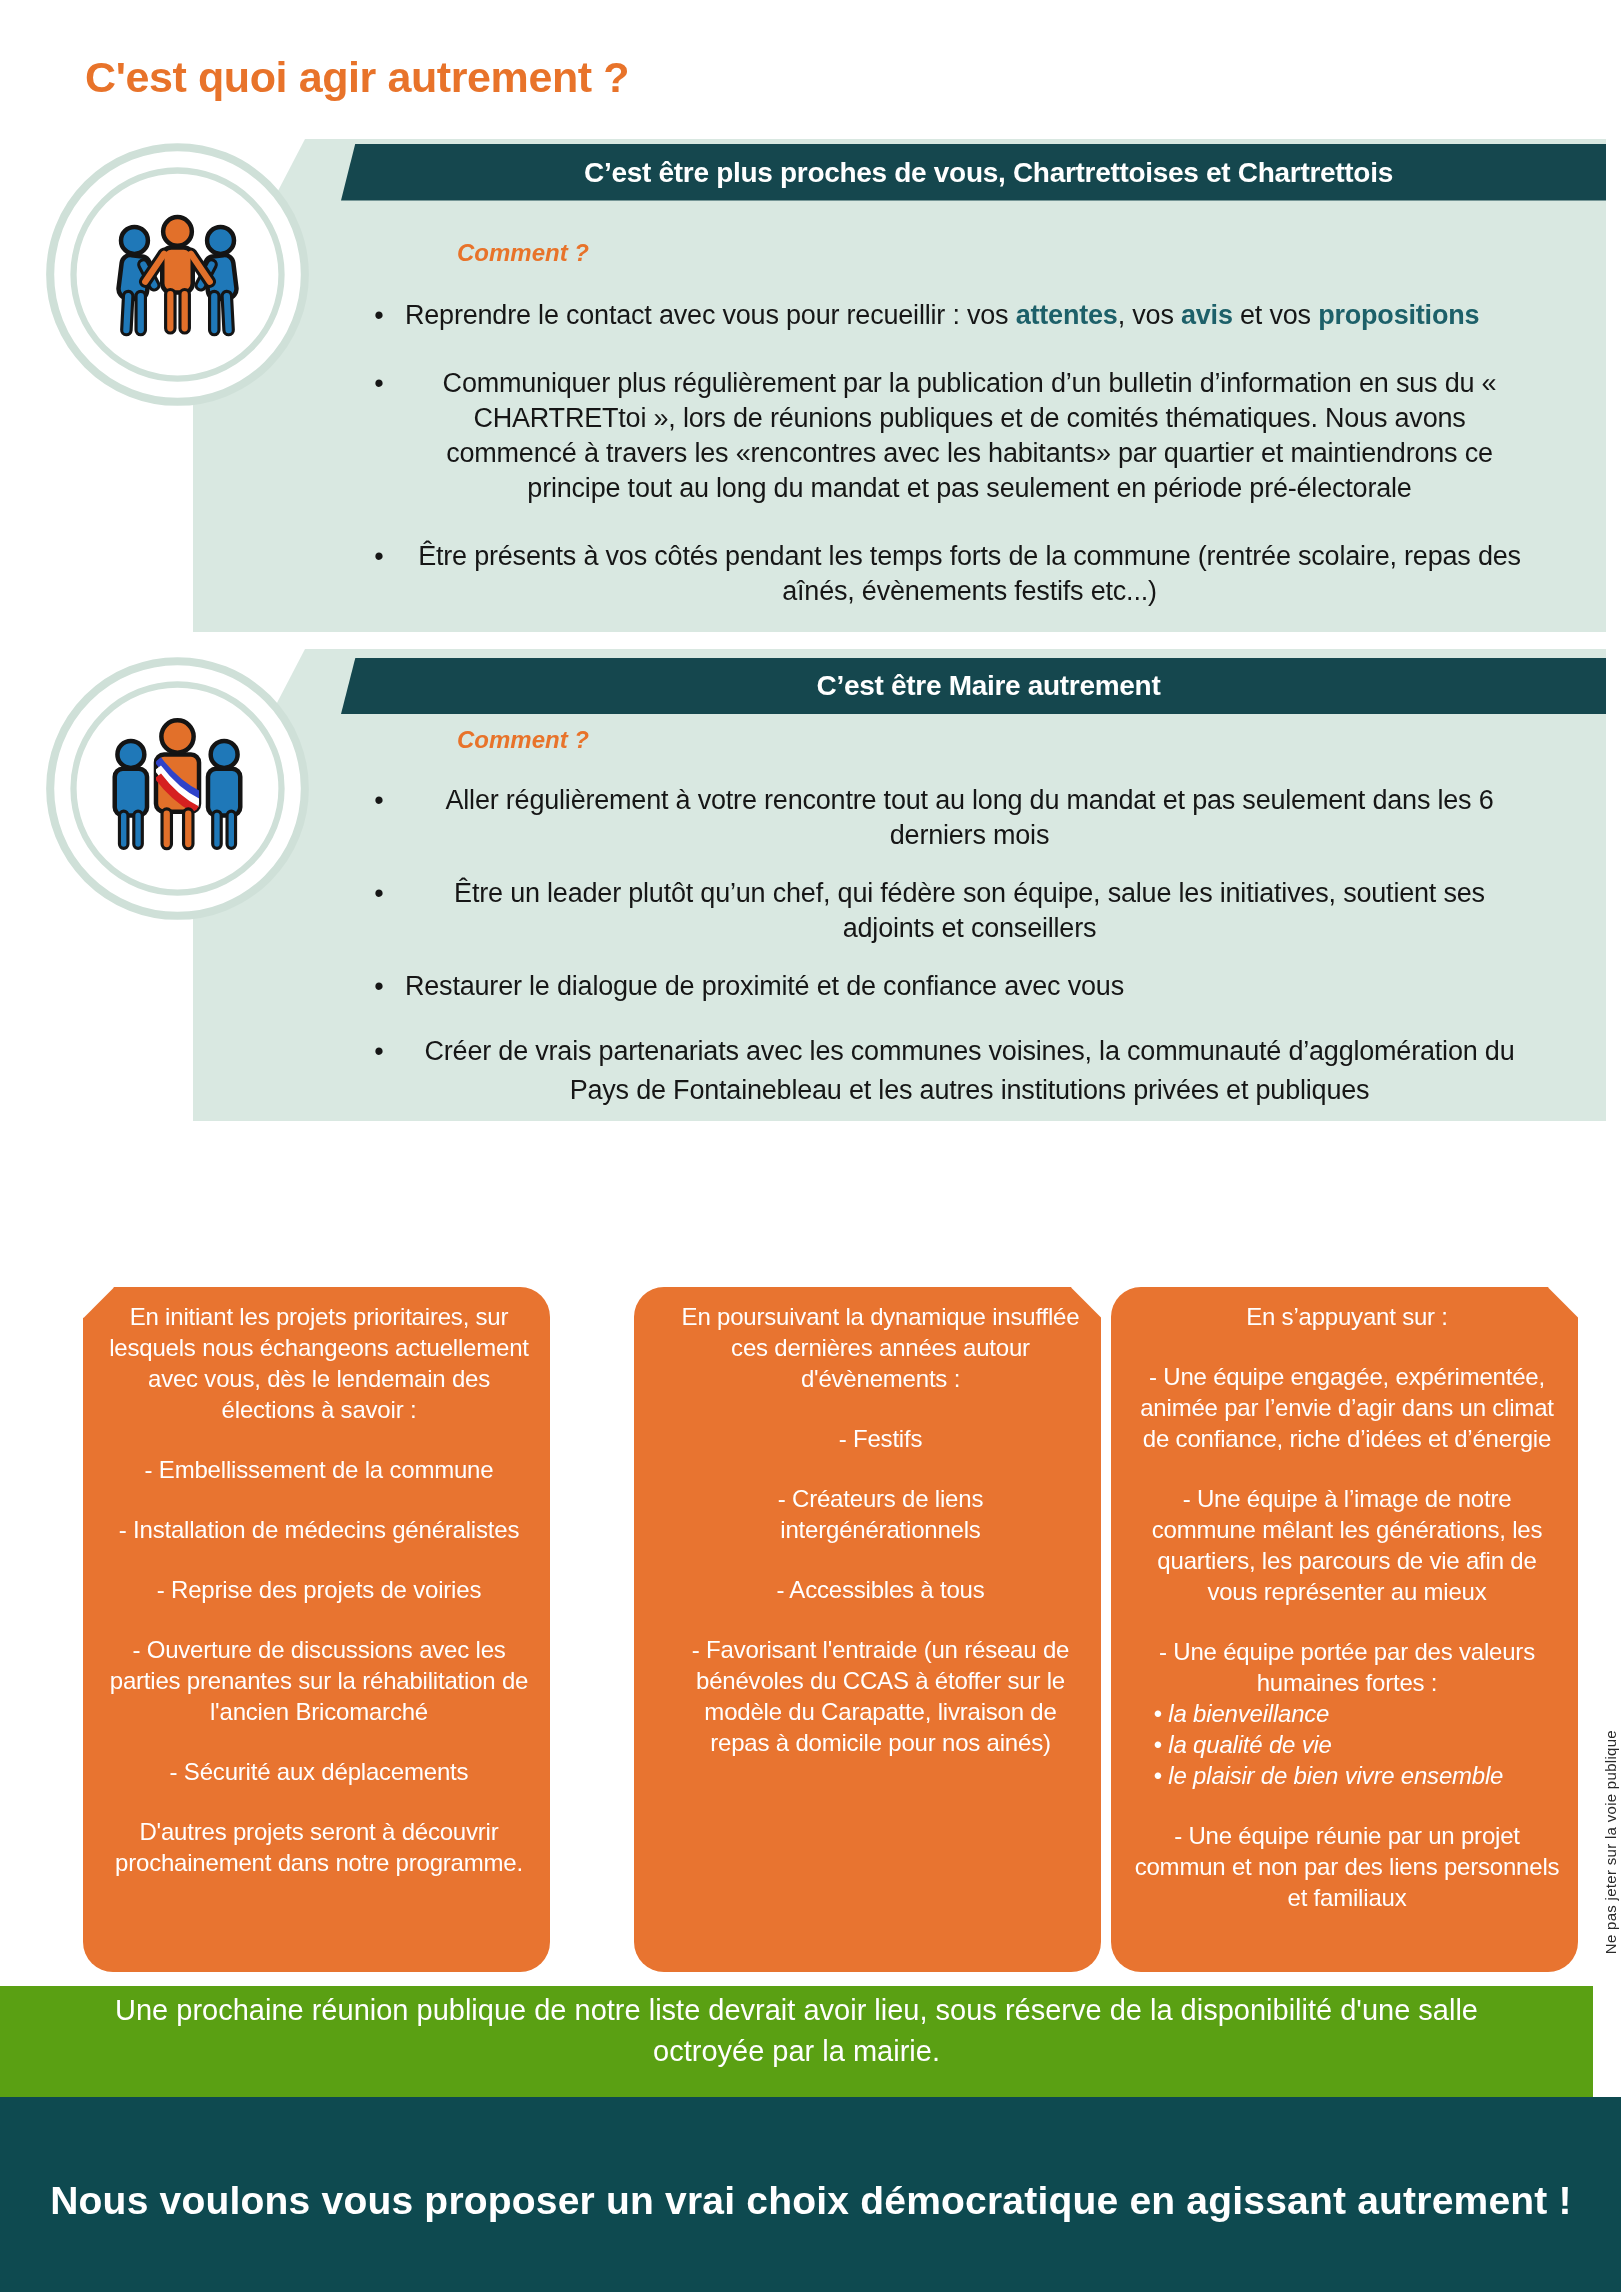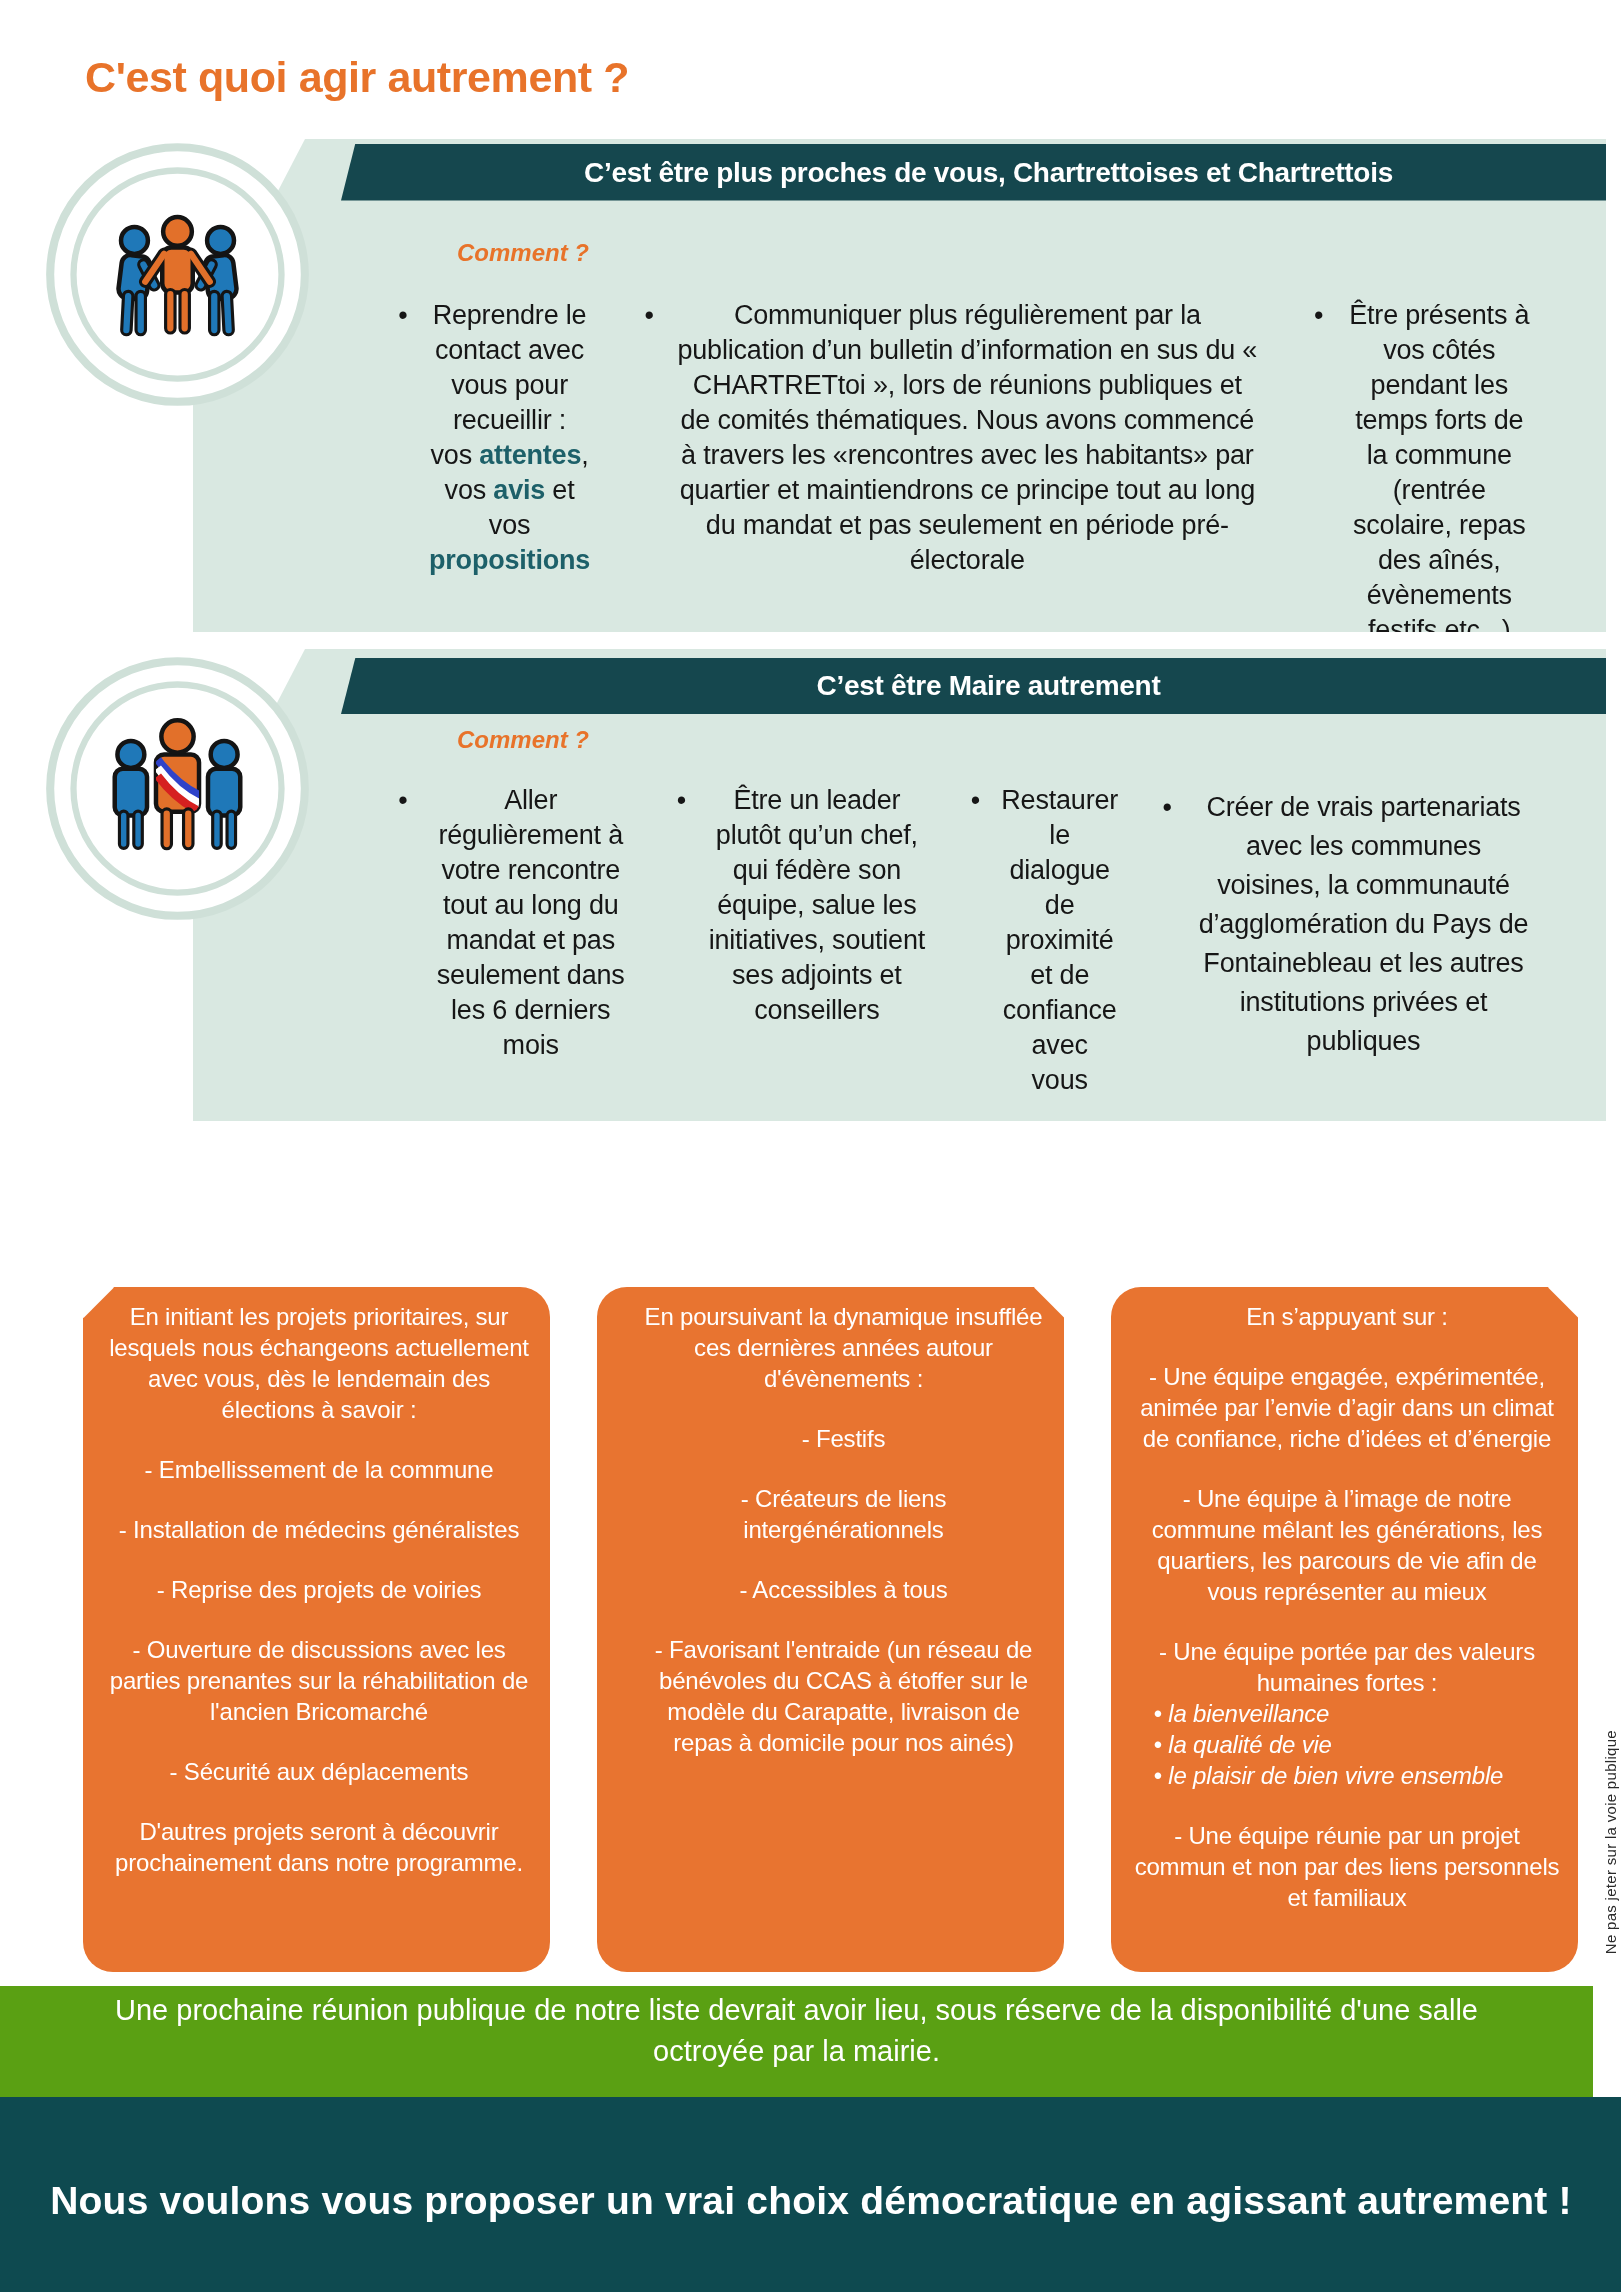--- a/index.html
+++ b/index.html
@@ -17,22 +17,22 @@
   .bar{position:absolute;left:148px;right:0;top:4.5px;height:57px;background:#15474e;
        clip-path:polygon(14.3px 0,100% 0,100% 100%,0 100%);
        color:#fff;font-weight:bold;font-size:28px;line-height:57px;padding-left:30px;
        letter-spacing:-0.3px;box-sizing:border-box;}
   .panel2 .bar{top:9px;height:56px;line-height:56px;}
 
   .comment{position:absolute;left:264px;top:100px;color:#e8732a;font-weight:bold;
            font-style:italic;font-size:24px;}
   .panel2 .comment{top:77px;}
 
-  .bullets{position:absolute;left:184px;right:72px;top:159px;display:flex;
-           flex-direction:row;gap:33px;}
+  .bullets{position:absolute;left:160px;right:72px;top:159px;display:flex;
+           flex-direction:column;gap:33px;}
   .panel2 .bullets{top:134px;gap:23px;}
   .bullet{display:flex;font-size:27px;line-height:35px;color:#161616;letter-spacing:-0.2px;}
   .dot{flex:0 0 52px;}
   .dot::before{content:"\2022";}
   .kw{color:#1d6069;font-weight:bold;}
   .bullet.spread{line-height:39px;margin-top:5.4px;}
 
   .icon-wrap{position:absolute;left:43px;width:269px;height:269px;z-index:5;}
   .icon1{top:140px;}
   .icon2{top:654px;}
@@ -50,21 +50,21 @@
 
   
   .abox{position:absolute;top:1287px;width:467px;height:685px;background:#e87430;
         border-radius:30px;color:#fff;padding:14.3px 18px 0 23px;box-sizing:border-box;
         font-size:24px;line-height:31px;letter-spacing:-0.2px;}
   .abox p{margin:0;}
   .abox .blk{margin-top:29px;text-align:center;}
   .abox p:first-child{margin-top:0;}
   .abox .ibullet{margin:0 0 0 19.7px;font-style:italic;}
   .abox .ibullet::before{content:"\2022\00a0";font-style:normal;}
-  .b1{left:83px;}.b2{left:597px;padding-left:44px;}.b3{left:1111px;}
+  .b1{left:83px;}.b2{left:634px;padding-left:44px;}.b3{left:1111px;}
   .b1::after,.b2::after,.b3::after{content:"";position:absolute;width:43px;height:43px;
         background:#fff;transform:rotate(45deg);}
   .b1::after{left:-21.5px;top:-21.5px;}
   .b2::after{right:-21.5px;top:-21.5px;}
   .b3::after{right:-21.5px;top:-21.5px;}
 
   
   .green{position:absolute;left:0;top:1986px;width:1593px;height:112px;background:#5aa013;
          color:#fff;text-align:center;font-size:29px;line-height:41px;padding-top:4px;
          box-sizing:border-box;}

